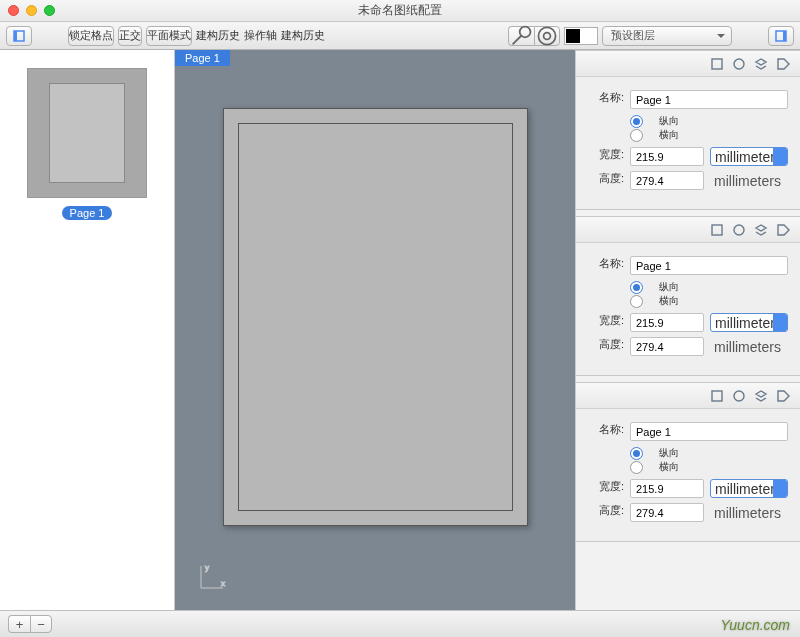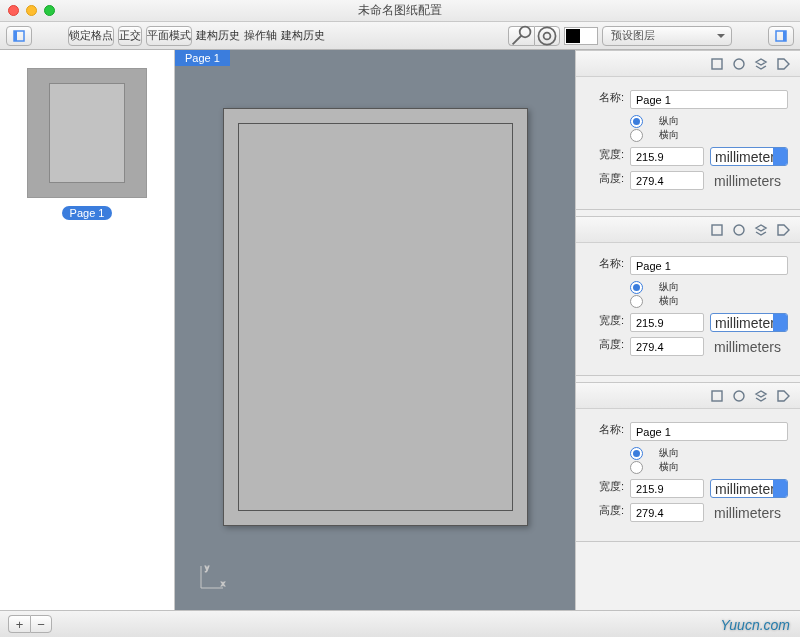--- a/index.html
+++ b/index.html
@@ -60,21 +60,21 @@
 .radio.checked .dot { border-color: #3b7ddd; }
 .radio.checked .dot::after { content: ""; width: 7px; height: 7px; border-radius: 50%; background: #3b7ddd; }
 
 
 .footer { height: 27px; background: linear-gradient(#f4f4f4,#e2e2e2); border-top: 1px solid #c0c0c0; display: flex; align-items: center; padding: 0 8px; }
 .footer .pm { display: flex; }
 .footer .pm .b { width: 22px; height: 18px; border: 1px solid #b0b0b0; background: linear-gradient(#fff,#e8e8e8); display: flex; align-items: center; justify-content: center; font-size: 13px; color: #555; }
 .footer .pm .b:first-child { border-radius: 4px 0 0 4px; border-right: 0; }
 .footer .pm .b:last-child { border-radius: 0 4px 4px 0; }
 
-.watermark { position: absolute; right: 10px; bottom: 4px; color: #0369a1; font-size: 14px; font-style: italic; opacity: .85; text-shadow: 0 0 3px rgba(0,0,0,.4); }
+.watermark { position: absolute; right: 10px; bottom: 4px; color: #4d7c0f; font-size: 14px; font-style: italic; opacity: .85; text-shadow: 0 0 3px rgba(0,0,0,.4); }
 </style>
 </head>
 <body>
 
 <div class="titlebar">
   <div class="traffic">
     <span class="tl-close"></span>
     <span class="tl-min"></span>
     <span class="tl-max"></span>
   </div>

